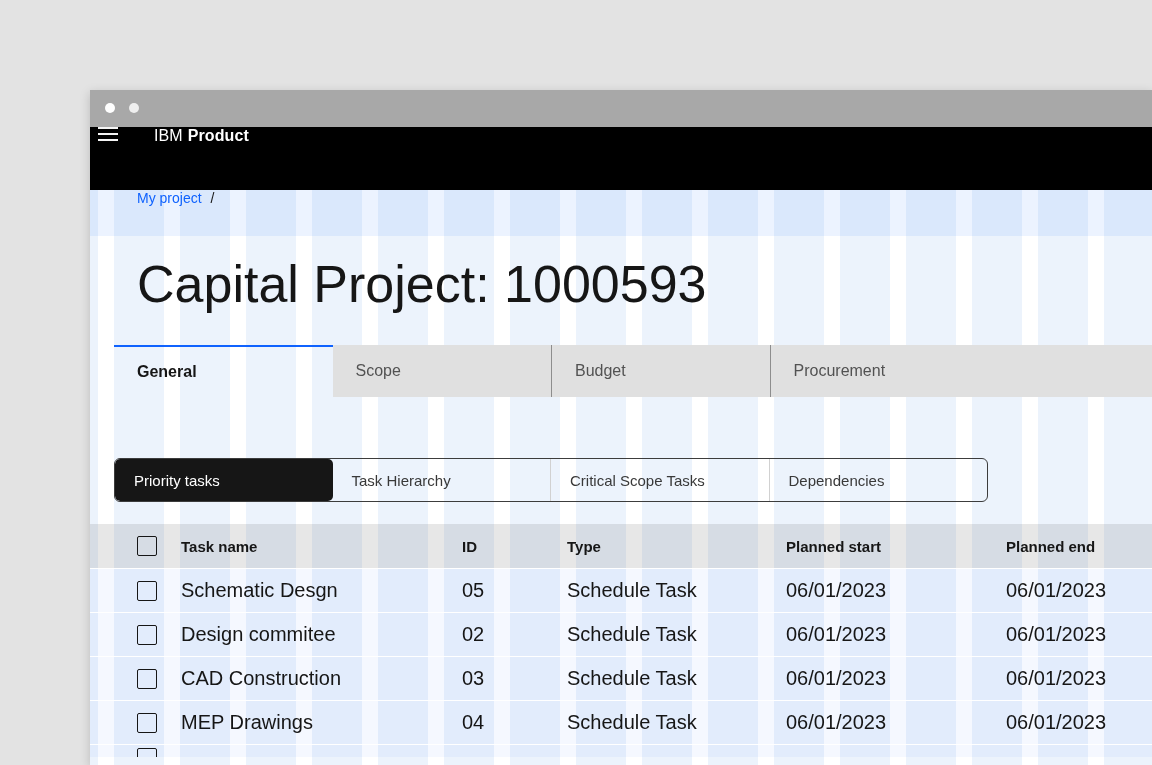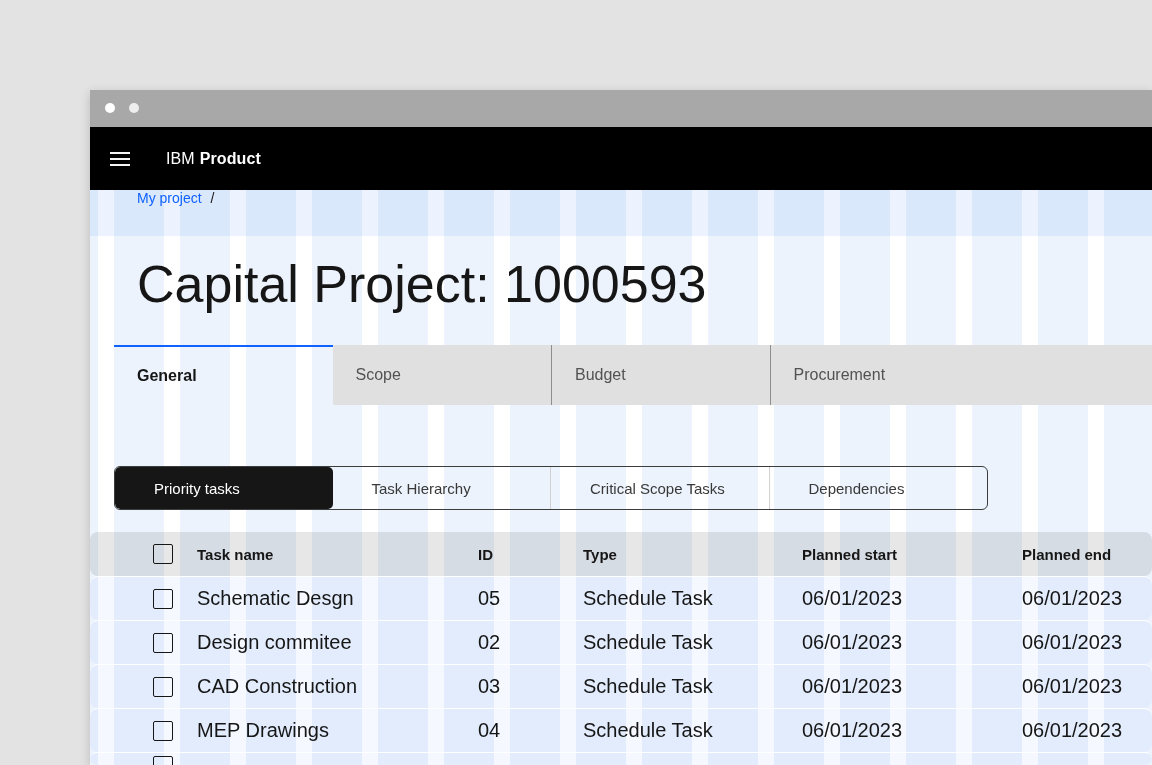--- a/index.html
+++ b/index.html
@@ -26,23 +26,23 @@
   .titlebar .dot {
     position: absolute; top: 13px; width: 10px; height: 10px;
     border-radius: 50%; background: #ffffff;
   }
   .titlebar .dot.d1 { left: 15px; }
   .titlebar .dot.d2 { left: 39px; background: #efefef; }
 
   
   .appheader {
     height: 63px; background: #000000;
-    display: flex; align-items: center;
+    display: flex; 
     color: #ffffff;
-    padding-left: 20px;
+    padding-left: 8px;
   }
   .hamburger { width: 20px; display: flex; flex-direction: column; gap: 4px; cursor: pointer; }
   .hamburger span { display: block; height: 2px; background: #f4f4f4; }
   .brand { margin-left: 36px; font-size: 16px; letter-spacing: 0.1px; }
   .brand .prefix { font-weight: 400; margin-right: 5px; }
   .brand .name { font-weight: 700; }
 
   
   .content {
     position: relative; height: 575px;
@@ -62,21 +62,21 @@
   .breadcrumb-link { color: #0f62fe; cursor: pointer; text-decoration: none; }
   .breadcrumb-sep { color: #161616; margin-left: 9px; }
 
   .page-title {
     margin: 24px 0 0 47px;
     font-size: 52px; line-height: 48px; font-weight: 400; color: #161616;
   }
 
   
   .tabs {
-    display: flex; height: 60px; margin-top: 37px; padding-left: 24px;
+    display: flex; height: 52px; margin-top: 37px; padding-left: 24px;
   }
   .tab {
     width: 218.5px; flex: 0 0 218.5px;
     display: flex; align-items: center; padding-left: 23px;
     font-size: 16px; color: #525252;
     background: #e0e0e0; cursor: pointer;
     border-left: 1px solid #8d8d8d;
   }
   .tab.selected {
     background: transparent; color: #161616; font-weight: 700;
@@ -85,35 +85,35 @@
   .tab.selected + .tab { border-left: none; text-align: right; }
   .tab:last-child { flex: 1 0 auto; }
 
   
   .switcher {
     margin: 61px 0 0 24px; width: 874px; height: 44px;
     border: 1px solid #3c3c3c; border-radius: 6px;
     display: flex; overflow: hidden; background: transparent;
   }
   .seg {
-    flex: 1 1 0; display: flex; align-items: center; padding-left: 39px;
+    flex: 1 1 0; display: flex; align-items: center; padding-left: 19px;
     font-size: 15px; color: #393939; cursor: pointer;
   }
   .seg.selected {
     background: #161616; color: #ffffff; border-radius: 5px; font-weight: 400;
   }
   .seg:not(.selected) + .seg:not(.selected) { border-left: 1px solid #d1d1d1; }
 
   
   .table { margin-top: 22px; }
   .trow {
     display: grid;
     grid-template-columns: 71px 281px 105px 219px 220px 1fr;
     align-items: center;
-    height: 44px; padding-left: 36px; border-radius: 8px;
+    height: 44px; padding-left: 20px;
   }
   .thead {
     background-color: rgba(22, 22, 22, 0.10);
     font-weight: 700; font-size: 15px; color: #161616;
   }
   .tbody .trow {
     font-size: 20px; color: #161616;
     background-color: rgba(15, 98, 254, 0.045);
     border-top: 1px solid #ffffff;
   }

